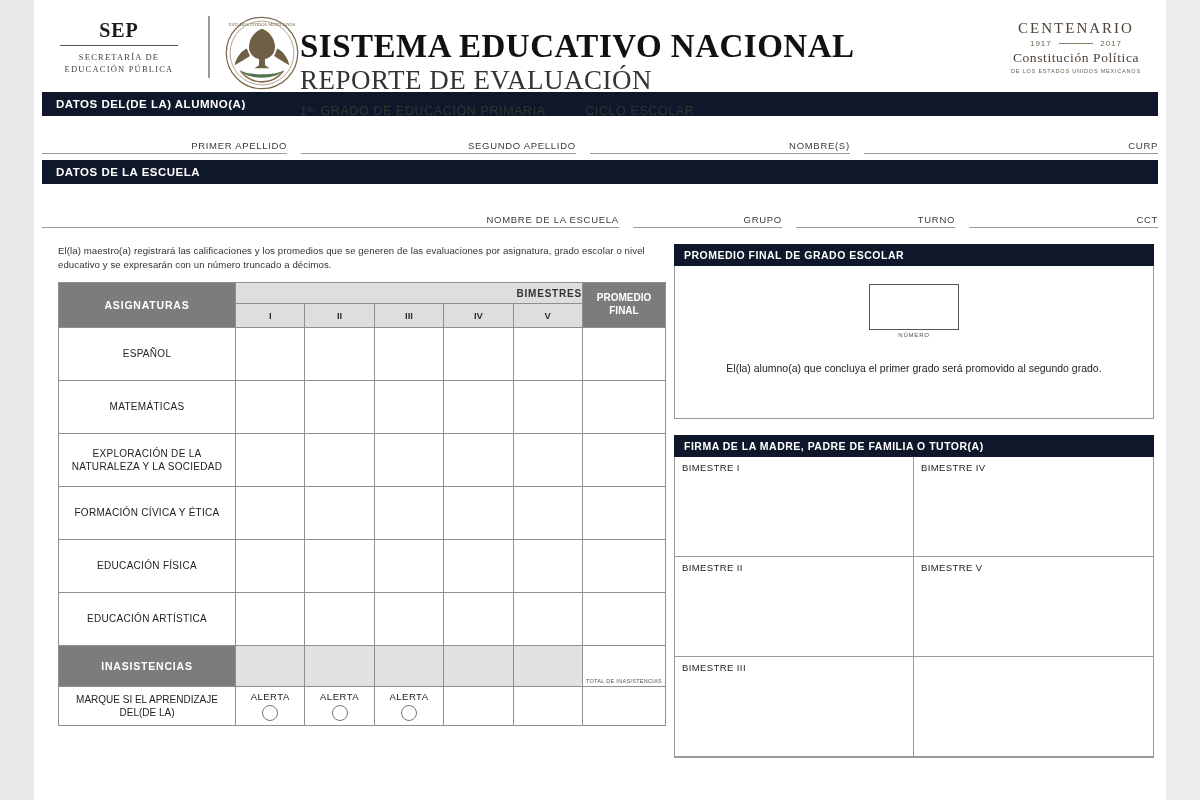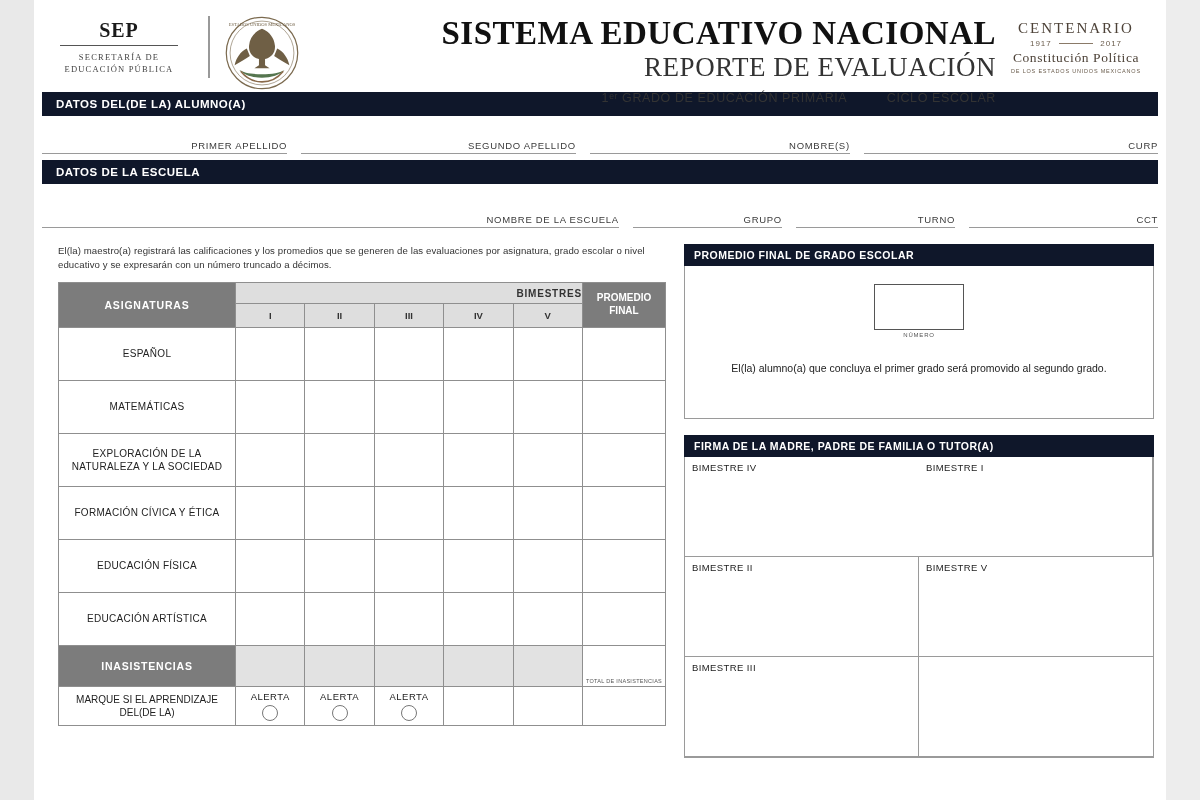--- a/index.html
+++ b/index.html
@@ -80,22 +80,23 @@
     background: #999;
   }
   .eagle {
     width: 76px;
     height: 78px;
     margin-top: 2px;
     flex: 0 0 auto;
   }
   .title-block {
     flex: 1;
-    text-align: right;
+    text-align: left;
     padding-top: 4px;
+    margin-top: 13px;
   }
   .main-title {
     font-family: "Liberation Serif", serif;
     font-weight: bold;
     font-size: 33px;
     letter-spacing: 0.5px;
     line-height: 1.05;
     color: #111;
   }
   .sub-title {
@@ -173,21 +174,21 @@
     margin-right: 14px;
   }
   .field:last-child { margin-right: 0; }
   .fields.alumno { padding-top: 24px; padding-bottom: 6px; }
   .fields.escuela { padding-top: 30px; padding-bottom: 6px; }
 
   
   .body-wrap {
     display: flex;
     margin: 10px 12px 0 8px;
-    gap: 18px;
+    gap: 8px;
     padding-left: 16px;
   }
   .col-left { width: 608px; }
   .col-right { flex: 1; }
 
   .note {
     font-size: 9.6px;
     line-height: 1.45;
     color: #333;
     margin-bottom: 10px;
@@ -536,22 +537,22 @@
             </div>
           </div>
         </div>
 
         <div style="height:16px"></div>
 
         <div>
           <div class="bar thin">FIRMA DE LA MADRE, PADRE DE FAMILIA O TUTOR(A)</div>
           <div class="box">
             <div class="firma-grid">
+              <div class="firma-cell">BIMESTRE I</div>
               <div class="firma-cell nb-r">BIMESTRE IV</div>
-              <div class="firma-cell">BIMESTRE I</div>
               <div class="firma-cell">BIMESTRE II</div>
               <div class="firma-cell nb-r">BIMESTRE V</div>
               <div class="firma-cell">BIMESTRE III</div>
               <div class="firma-cell nb-r"></div>
             </div>
           </div>
         </div>
 
       </div>
     </div>

